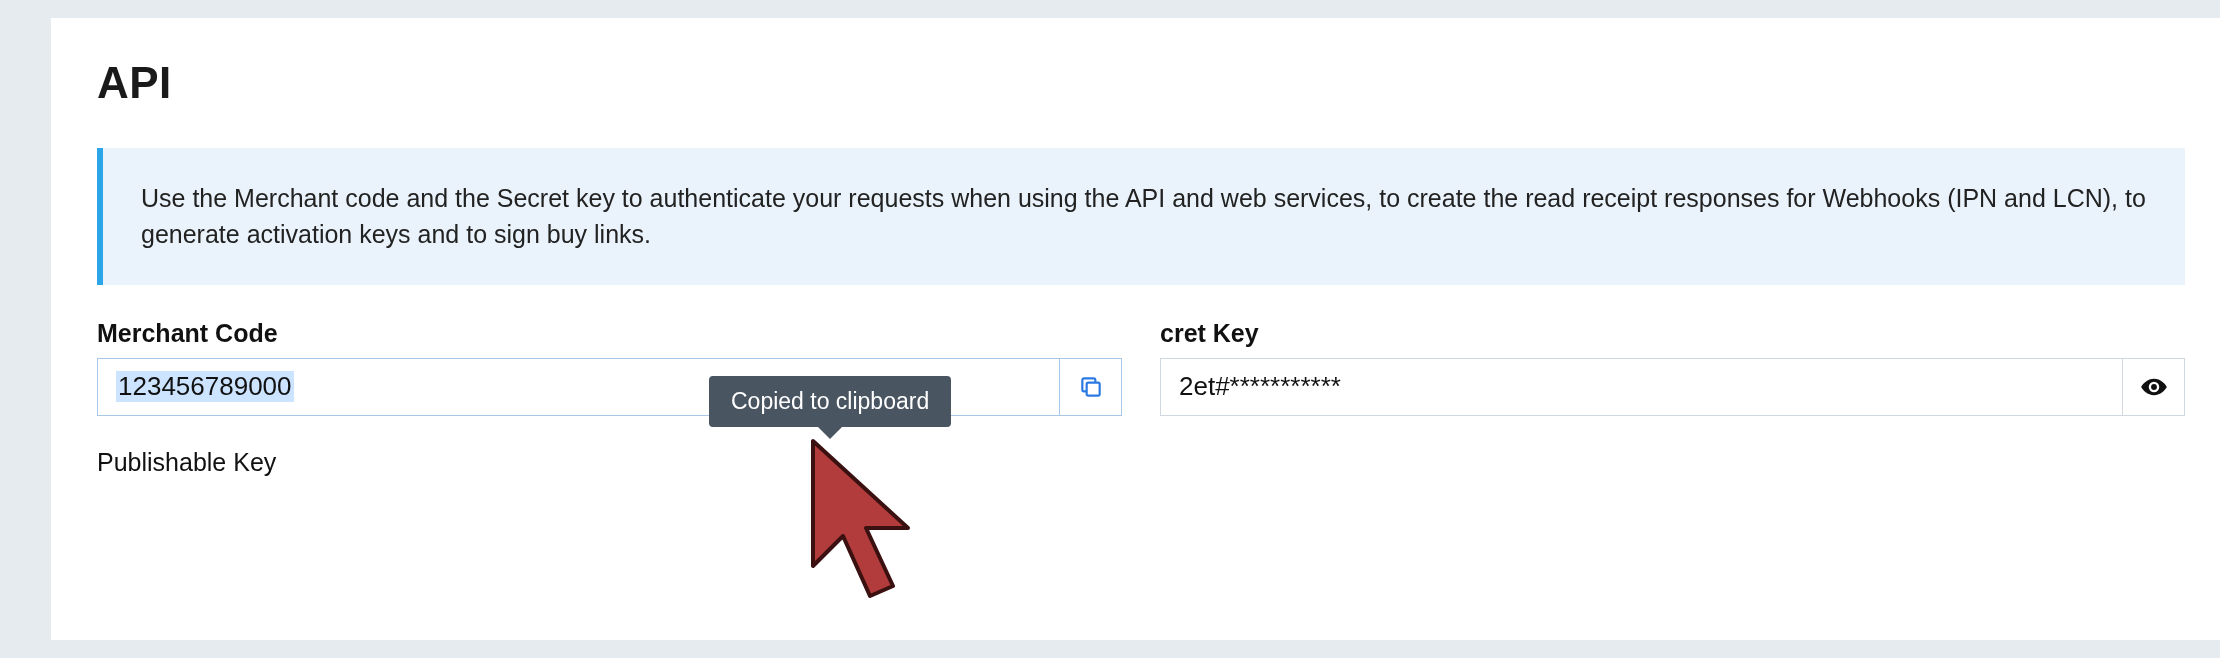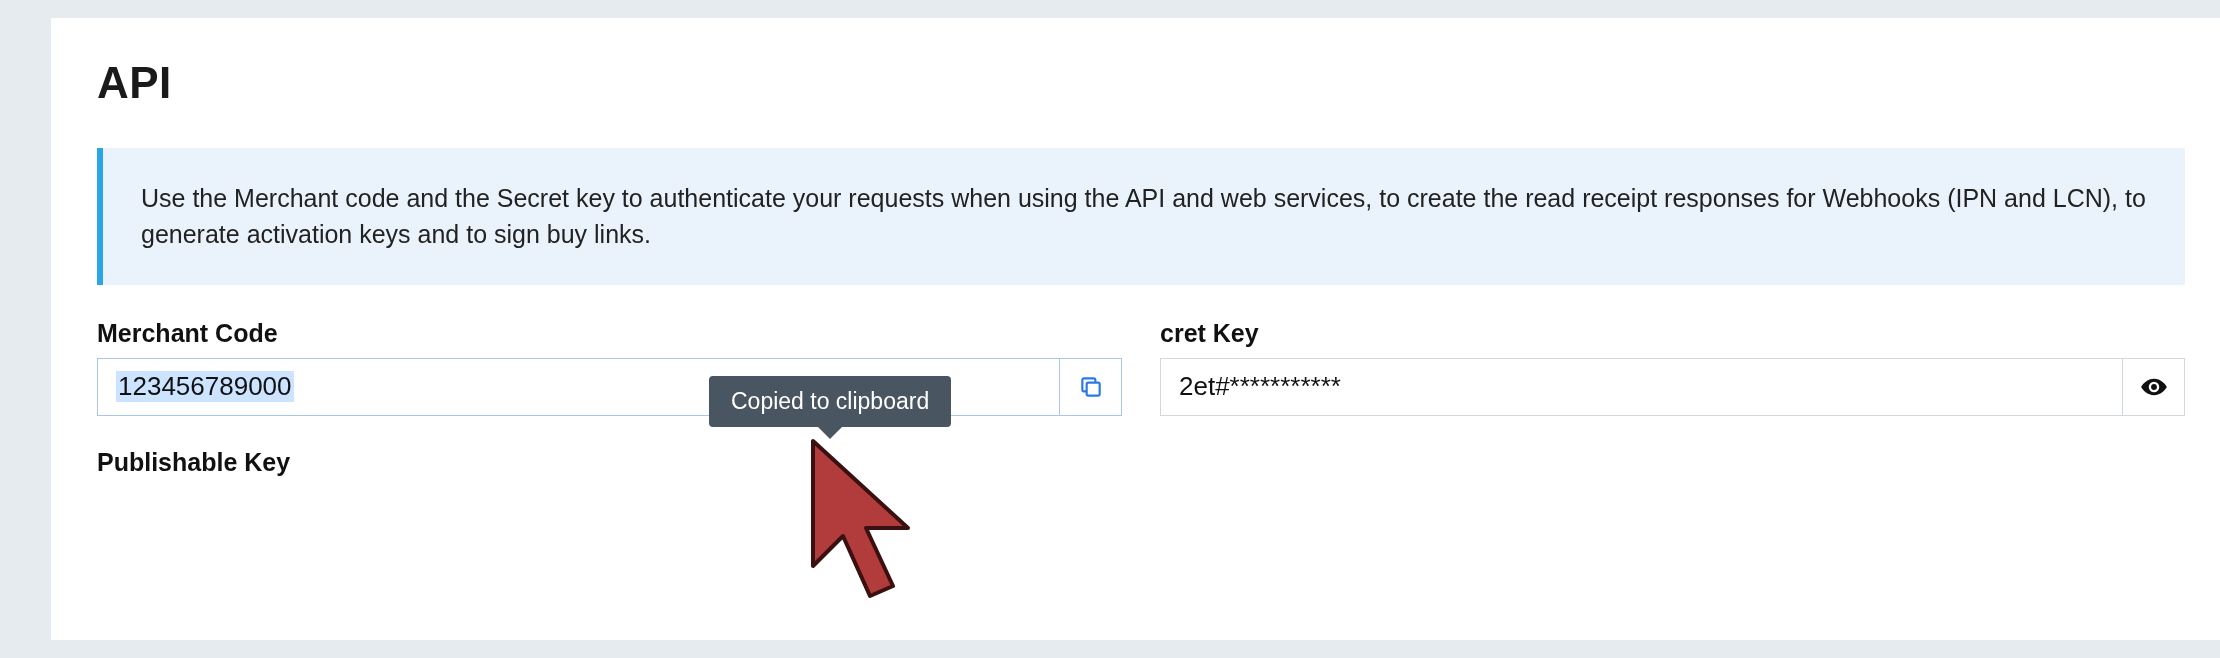--- a/index.html
+++ b/index.html
@@ -82,21 +82,21 @@
   .addon-btn.muted { border-color: #d0d7de; }
   .section-heading {
     font-size: 27px;
     font-weight: 400;
     letter-spacing: 0.5px;
     color: #222;
     margin-bottom: 22px;
   }
   .sub-label {
     font-size: 25px;
-    font-weight: 700;
+    font-weight: 400;
     color: #111;
   }
   
   .tooltip {
     position: absolute;
     background: #4a5562;
     color: #fff;
     font-size: 23px;
     padding: 12px 22px;
     border-radius: 4px;

